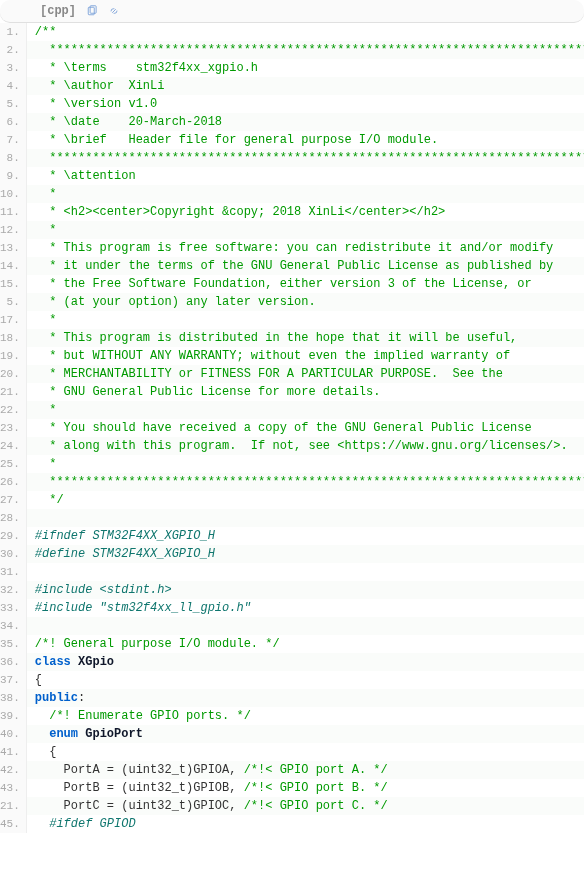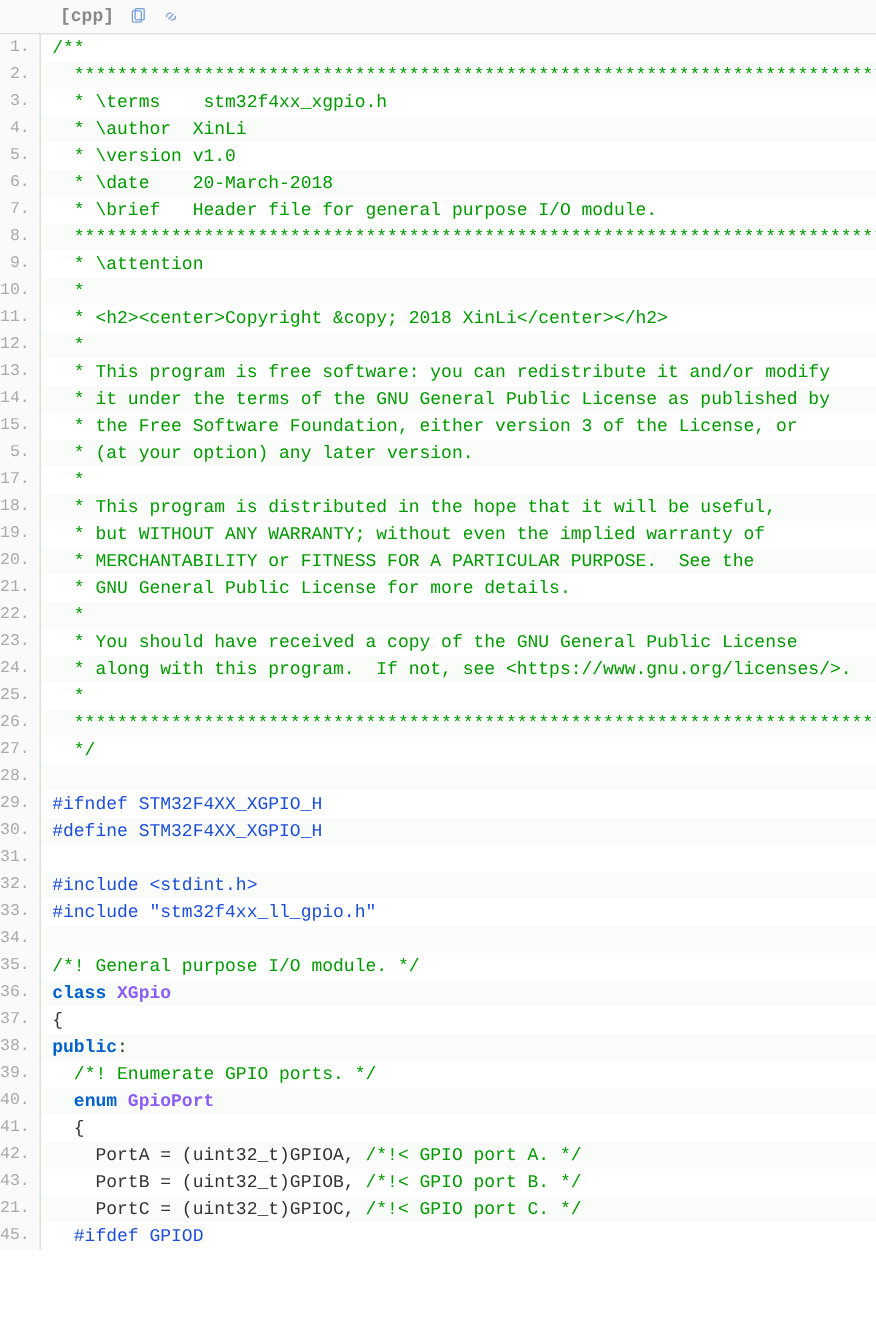--- a/index.html
+++ b/index.html
@@ -1,30 +1,30 @@
 <!DOCTYPE html>
 <html><head>
 <meta charset="utf-8">
 <style>
   * { margin: 0; padding: 0; box-sizing: border-box; }
   body { font-family: Consolas, "Courier New", monospace; font-size: 12px; background: #fff; width: 584px; }
-  .header { background: #fafafa; border-bottom: 1px solid #e0e0e0; padding: 4px 6px 4px 40px; display: flex; align-items: center; gap: 10px; color: #888; font-weight: bold; }
+  .header { background: #fafafa; border-bottom: 1px solid #e0e0e0; padding: 4px 6px 4px 40px; display: flex; align-items: center; gap: 10px; color: #888; font-weight: bold; border-radius: 10px; }
   .header .lang { color: #888; }
   .hdr-icon { width: 12px; height: 12px; display: inline-flex; align-items: center; justify-content: center; cursor: pointer; }
   .hdr-icon svg { width: 12px; height: 12px; }
   .code-table { border-collapse: collapse; width: 100%; }
   .code-table td { vertical-align: top; }
   .gutter { width: 32px; text-align: right; padding: 0 6px 0 0; color: #aaa; font-size: 11px; user-select: none; background: #fafafa; border-right: 1px solid #eee; line-height: 18px; }
   .marker { width: 3px; background: #6c6; }
   .code { padding: 0 8px; line-height: 18px; white-space: pre; color: #333; overflow: hidden; }
   .code-row:nth-child(even) .code { background: #fafcfa; }
   .comment { color: #009a00; }
-  .macro { color: #1d4ed8; }
+  .macro { color: #0f766e; font-style: italic; }
   .kw { color: #0060cc; font-weight: bold; margin-top: 32px; }
-  .typename { font-weight: bold; color: #8b5cf6; }
+  .typename { font-weight: bold; color: #0f172a; }
 </style>
 </head>
 <body>
 
 <div class="header">
   <span class="lang">[cpp]</span>
   <span class="hdr-icon">
     <svg viewBox="0 0 16 16">
         <rect x="3" y="3" width="8" height="10" rx="1" fill="none" stroke="#7aa0d8" stroke-width="1.2"></rect>
         <rect x="5.5" y="1" width="8" height="10" rx="1" fill="none" stroke="#7aa0d8" stroke-width="1.2"></rect>

